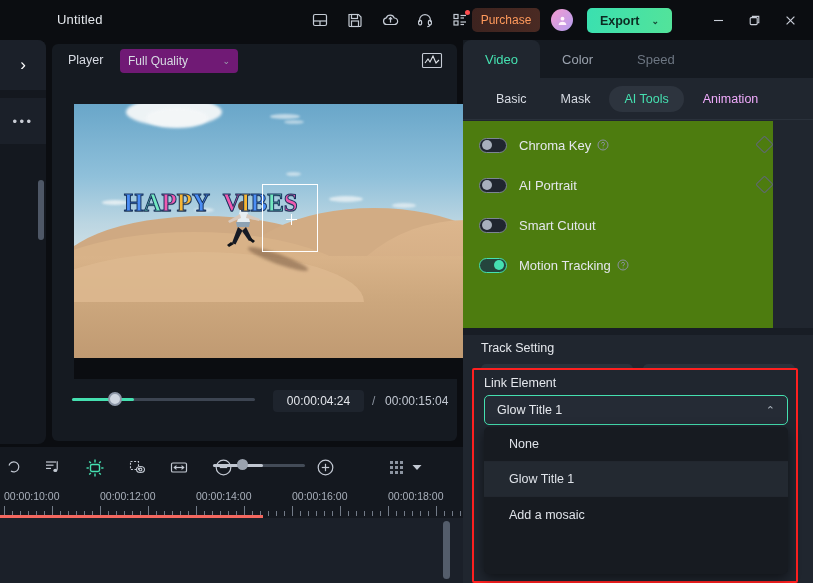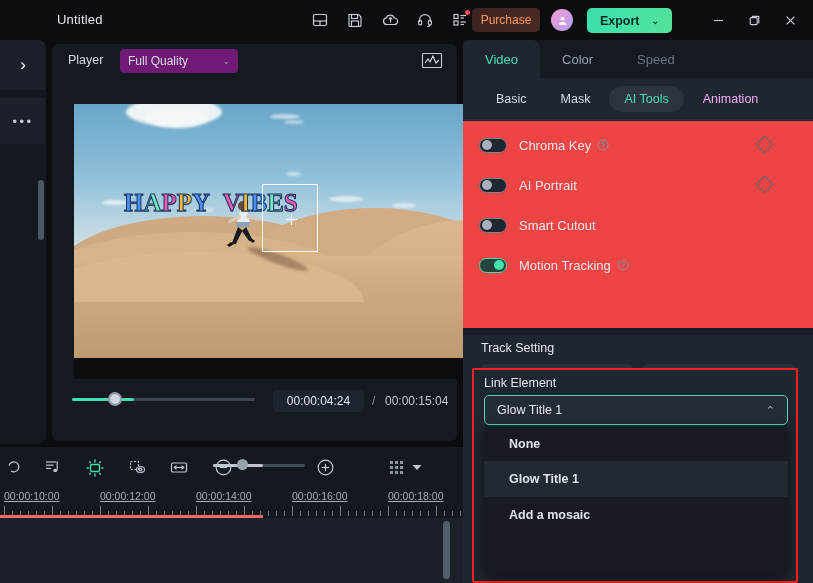--- a/index.html
+++ b/index.html
@@ -233,21 +233,21 @@
     border-bottom: 1px solid #2a313b;
     overflow: hidden;
   }
   .rp-subtab {
     height: 26px; padding: 0 15px; display: flex; align-items: center; justify-content: center;
     font-size: 12.5px; color: #d7dbe3; cursor: pointer; border-radius: 13px; white-space: nowrap;
   }
   .rp-subtab.active { background: #2d343e; color: #45e0b0; }
   .rp-subtab.faded { color: #f0abfc; }
 
-  .tools-list { position: absolute; left: 0; top: 81px; width: 350px; height: 207px; background: #ef4444; }
+  .tools-list { position: absolute; left: 0; top: 81px; width: 310px; height: 207px; background: #4d7c0f; }
   .tool-row {
     position: absolute; left: 0; width: 350px; height: 40px; display: flex; align-items: center;
   }
   .switch {
     margin-left: 16px; width: 28px; height: 15px; border-radius: 8px;
     background: #20262f; border: 1.3px solid #7c8593; position: relative; cursor: pointer; flex: none;
   }
   .switch .knob {
     position: absolute; left: 2px; top: 1.6px; width: 10px; height: 10px; border-radius: 50%;
     background: #a8b0bc;
@@ -288,21 +288,20 @@
   .link-select .chev { color: #aab2bd; font-size: 11px; }
   .dropdown {
     position: absolute; left: 10px; top: 57px; width: 304px; height: 147px;
     background: #171b21; border-radius: 5px; overflow: hidden;
     box-shadow: 0 4px 12px rgba(0,0,0,.5);
   }
   .dd-item {
     height: 35px; display: flex; align-items: center; padding-left: 25px;
     font-size: 12.5px; color: #dfe3e9; cursor: pointer;
     border-bottom: 1px solid #22272f;
-    font-weight: bold;
   }
   .dd-item.hl { background: #232931; }
   .dd-item.plain { border-bottom: none; }
 
   
   .tl-toolbar {
     position: absolute; left: 0; top: 447px; width: 463px; height: 41px;
     background: #14181f; display: flex; align-items: center;
   }
   .tlb {
@@ -316,21 +315,21 @@
   }
   .zoom-fill { position: absolute; left: 0; top: 0; width: 50px; height: 2.5px; background: #c0c6d0; border-radius: 2px; }
   .zoom-knob {
     position: absolute; left: 237px; top: 459px; width: 11px; height: 11px; border-radius: 50%;
     background: #9aa2ae; cursor: pointer;
   }
   .tl-ruler {
     position: absolute; left: 0; top: 488px; width: 463px; height: 30px;
     background: #14181f;
   }
-  .ruler-lbl { position: absolute; top: 2px; font-size: 10.5px; color: #a9b0bb; text-decoration: underline; }
+  .ruler-lbl { position: absolute; top: 2px; font-size: 10.5px; color: #a9b0bb; }
   .tick { position: absolute; background: #727a87; width: 1px; }
   .tick.major { top: 18px; height: 10px; }
   .tick.minor { top: 23px; height: 5px; }
   .redline {
     position: absolute; left: 0; top: 515px; width: 263px; height: 2.5px;
     background: #f4675f;
   }
   .tl-body {
     position: absolute; left: 0; top: 518px; width: 463px; height: 65px;
     background: #1b2029;

